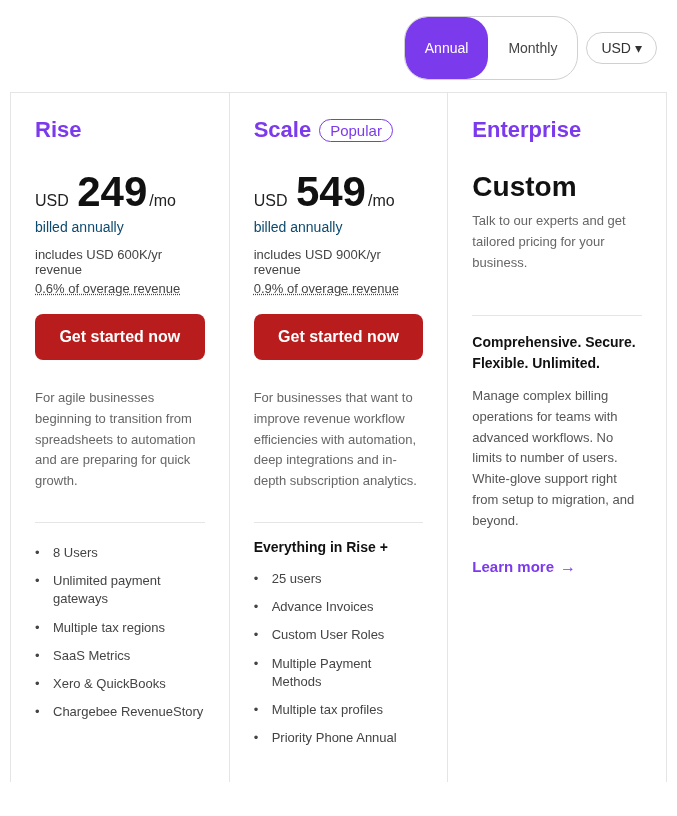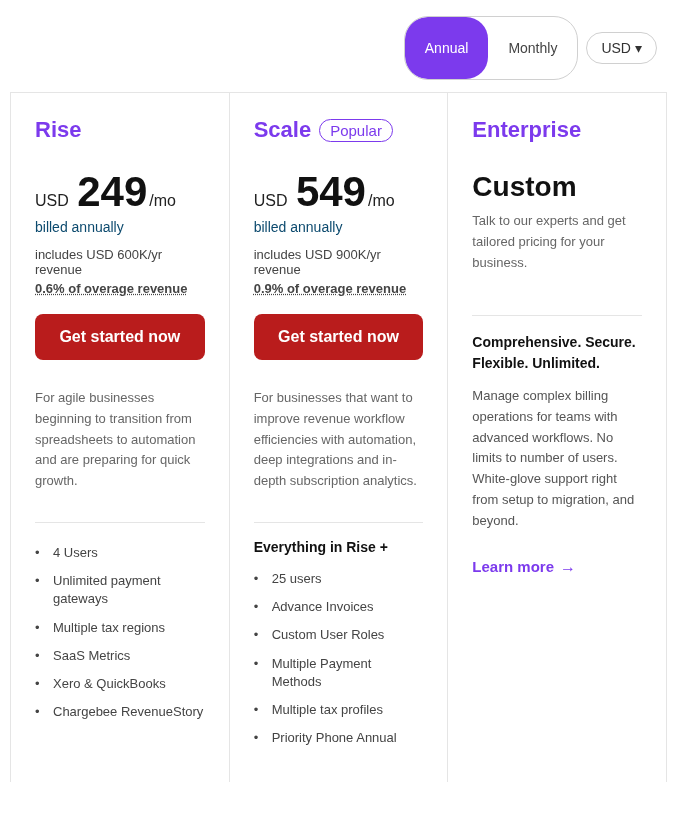--- a/index.html
+++ b/index.html
@@ -142,21 +142,20 @@
     .includes-line {
       font-size: 13px;
       color: #444;
       margin-bottom: 4px;
     }
 
     .overage-line {
       font-size: 13px;
       color: #444;
       margin-bottom: 18px;
-      font-weight: bold;
     }
 
     .overage-line .underline {
       text-decoration: underline;
       text-decoration-style: dotted;
     }
 
     .cta-btn {
       width: 100%;
       padding: 14px;
@@ -284,21 +283,21 @@
         <span class="price-per">/mo</span>
       </div>
     </div>
     <div class="billed-note">billed annually</div>
     <div class="includes-line">includes USD 600K/yr revenue</div>
     <div class="overage-line"><span class="underline">0.6% of overage revenue</span></div>
     <button class="cta-btn filled">Get started now</button>
     <div class="description">For agile businesses beginning to transition from spreadsheets to automation and are preparing for quick growth.</div>
     <div class="divider"></div>
     <ul class="feature-list">
-      <li>4 Users</li>
+      <li>8 Users</li>
       <li>Unlimited payment gateways</li>
       <li>Multiple tax regions</li>
       <li>SaaS Metrics</li>
       <li>Xero &amp; QuickBooks</li>
       <li>Chargebee RevenueStory</li>
     </ul>
   </div>
 
   <div class="plan-col">
     <div class="plan-header">

